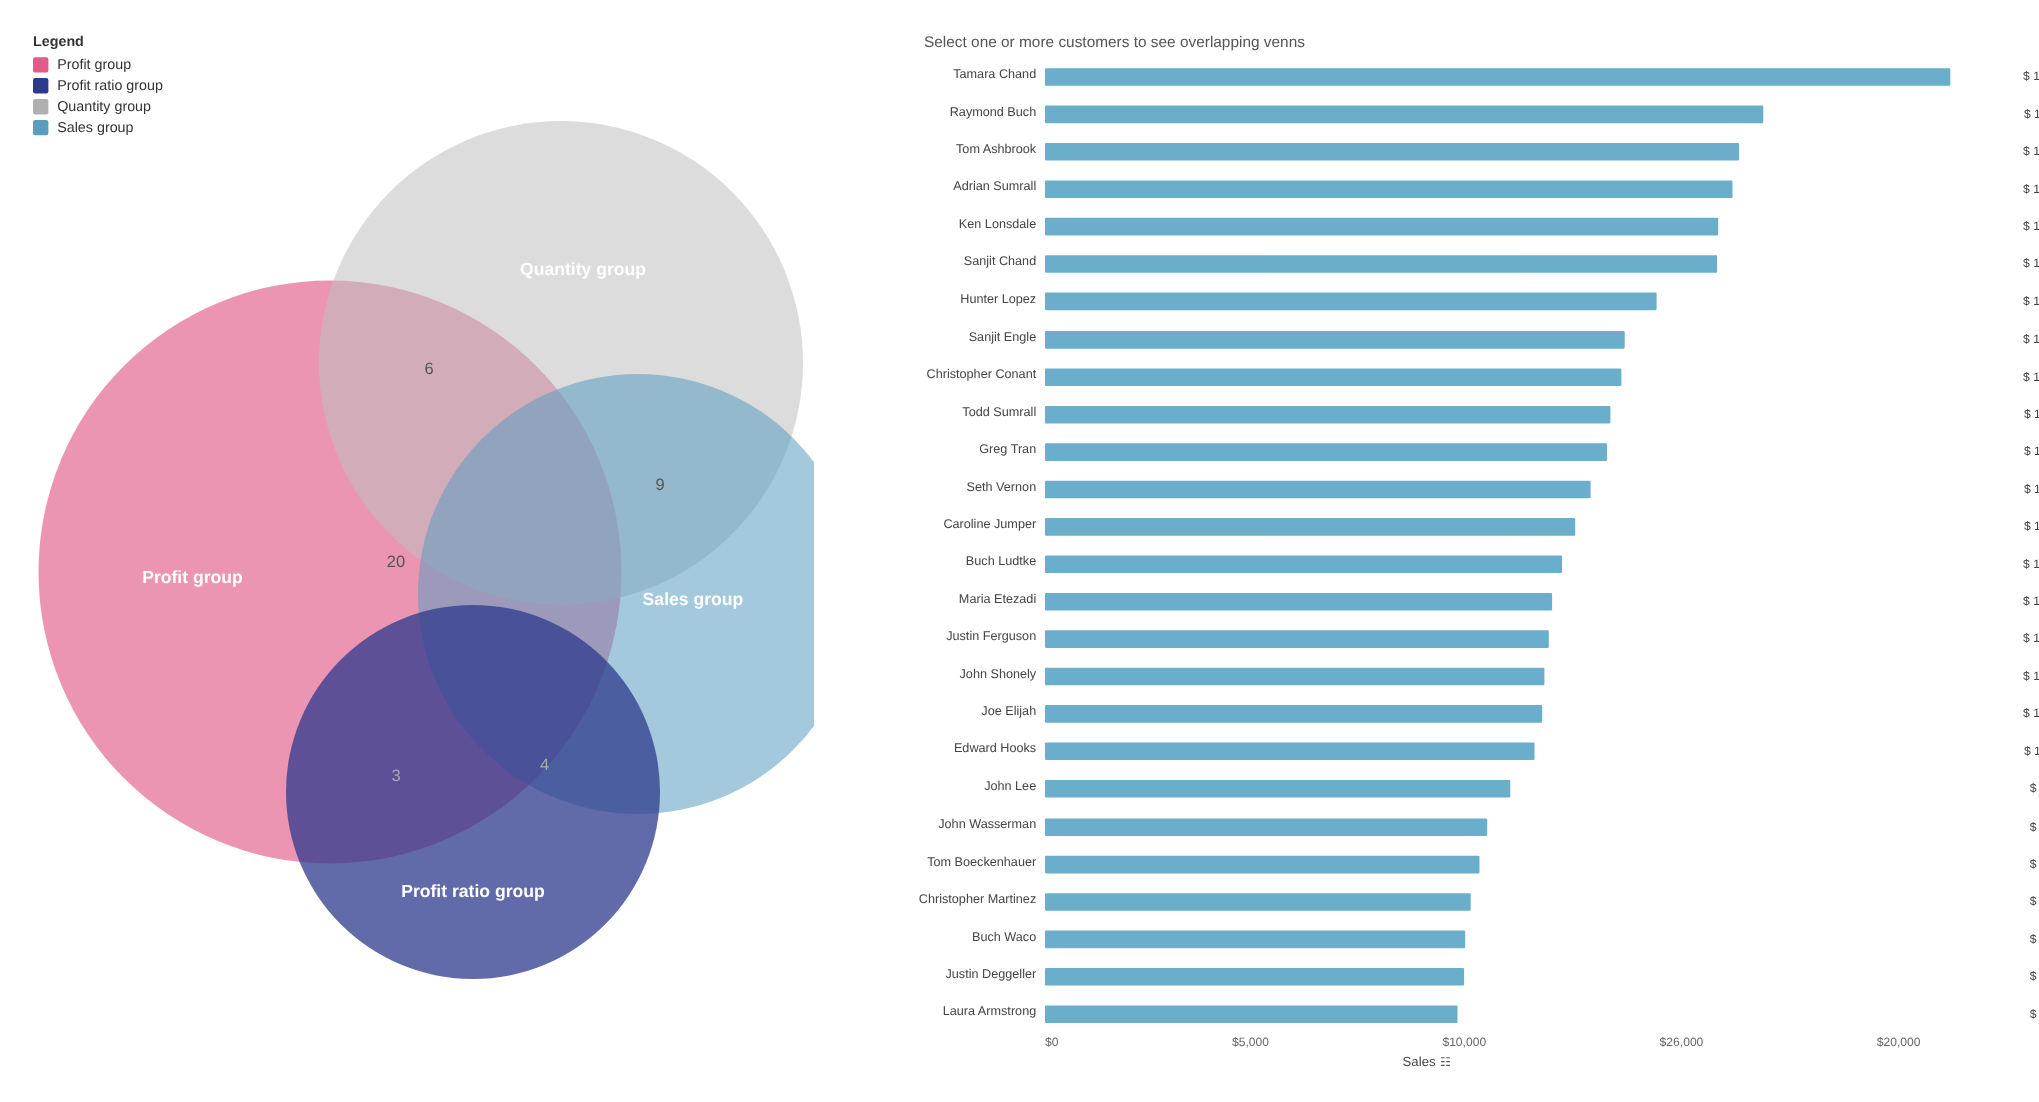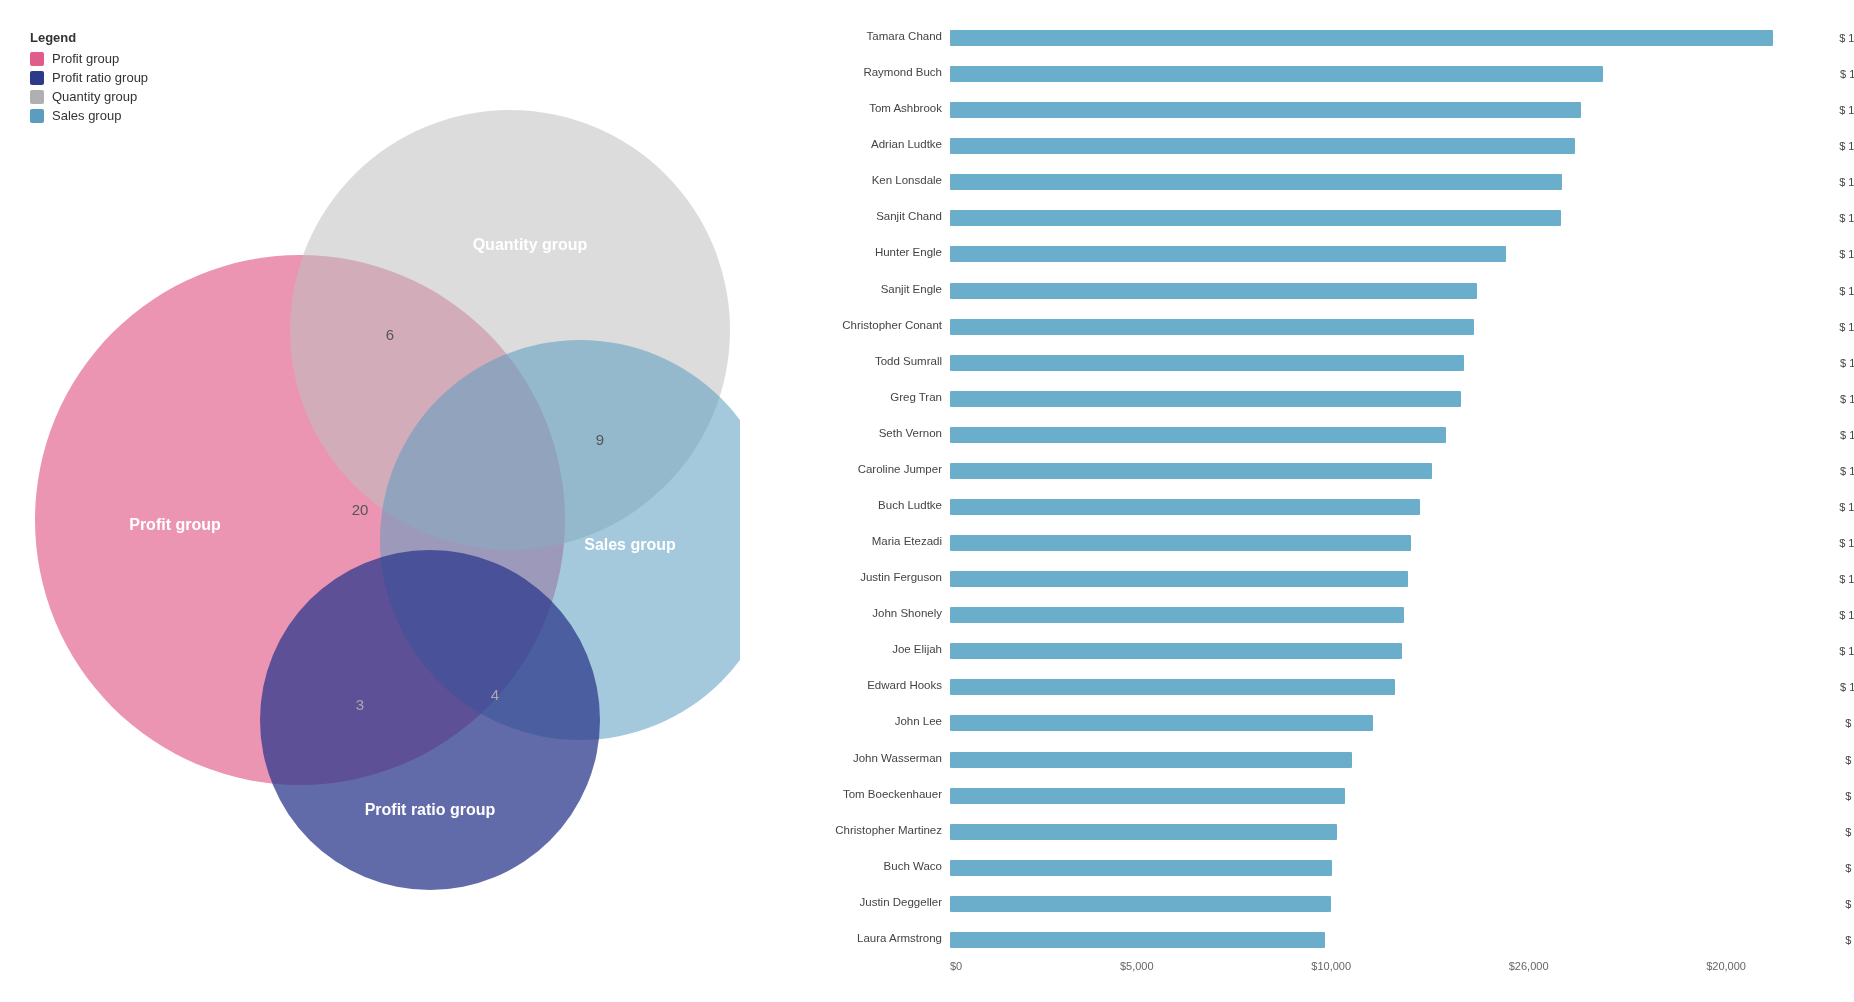--- a/index.html
+++ b/index.html
@@ -184,20 +184,21 @@
       <text x="370" y="280" text-anchor="middle" fill="#555" font-size="15">6</text>
       <text x="580" y="385" text-anchor="middle" fill="#555" font-size="15">9</text>
       <text x="340" y="455" text-anchor="middle" fill="#555" font-size="15">20</text>
       <text x="475" y="640" text-anchor="middle" fill="#aaa" font-size="15">4</text>
       <text x="340" y="650" text-anchor="middle" fill="#aaa" font-size="15">3</text>
     </svg>
   </div>
 </div>
 
 <div class="right-panel">
+  <div class="chart-title">Select one or more customers to see overlapping venns</div>
   <div class="bar-chart-area">
     <div class="bar-rows" id="bar-rows-container">
     <div class="bar-row">
     <div class="bar-label">Tamara Chand</div>
     <div class="bar-track">
       <div class="bar-fill" style="width:95.26%;"></div>
       <span class="bar-value">$ 19,052</span>
     </div>
   </div>
         <div class="bar-row">
@@ -208,42 +209,42 @@
     </div>
   </div>
         <div class="bar-row">
     <div class="bar-label">Tom Ashbrook</div>
     <div class="bar-track">
       <div class="bar-fill" style="width:72.98%;"></div>
       <span class="bar-value">$ 14,596</span>
     </div>
   </div>
         <div class="bar-row">
-    <div class="bar-label">Adrian Ludtke</div>
+    <div class="bar-label">Adrian Sumrall</div>
     <div class="bar-track">
       <div class="bar-fill" style="width:72.37%;"></div>
       <span class="bar-value">$ 14,474</span>
     </div>
   </div>
         <div class="bar-row">
     <div class="bar-label">Ken Lonsdale</div>
     <div class="bar-track">
       <div class="bar-fill" style="width:70.875%;"></div>
       <span class="bar-value">$ 14,175</span>
     </div>
   </div>
         <div class="bar-row">
     <div class="bar-label">Sanjit Chand</div>
     <div class="bar-track">
       <div class="bar-fill" style="width:70.71%;"></div>
       <span class="bar-value">$ 14,142</span>
     </div>
   </div>
         <div class="bar-row">
-    <div class="bar-label">Hunter Engle</div>
+    <div class="bar-label">Hunter Lopez</div>
     <div class="bar-track">
       <div class="bar-fill" style="width:64.36500000000001%;"></div>
       <span class="bar-value">$ 12,873</span>
     </div>
   </div>
         <div class="bar-row">
     <div class="bar-label">Sanjit Engle</div>
     <div class="bar-track">
       <div class="bar-fill" style="width:61.045%;"></div>
       <span class="bar-value">$ 12,209</span>
@@ -378,14 +379,18 @@
       </div>
     <div class="x-axis">
       <div class="x-axis-labels" id="x-axis-labels">
       <span>$0</span>
           <span>$5,000</span>
           <span>$10,000</span>
           <span>$26,000</span>
           <span>$20,000</span>
         </div>
     </div>
+    <div class="chart-footer">
+      <span>Sales</span>
+      <span class="filter-icon">☷</span>
+    </div>
   </div>
 </div>
 
 </body></html>

